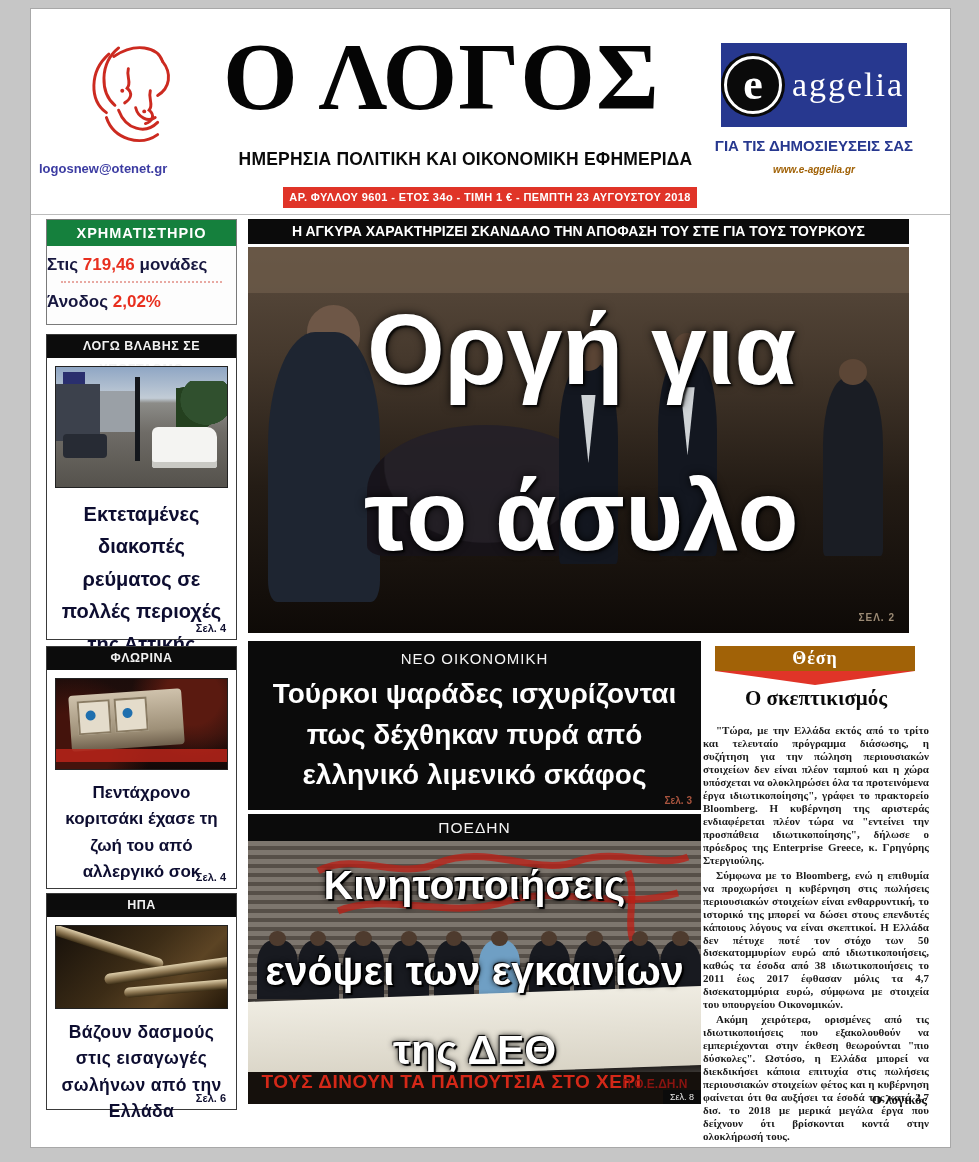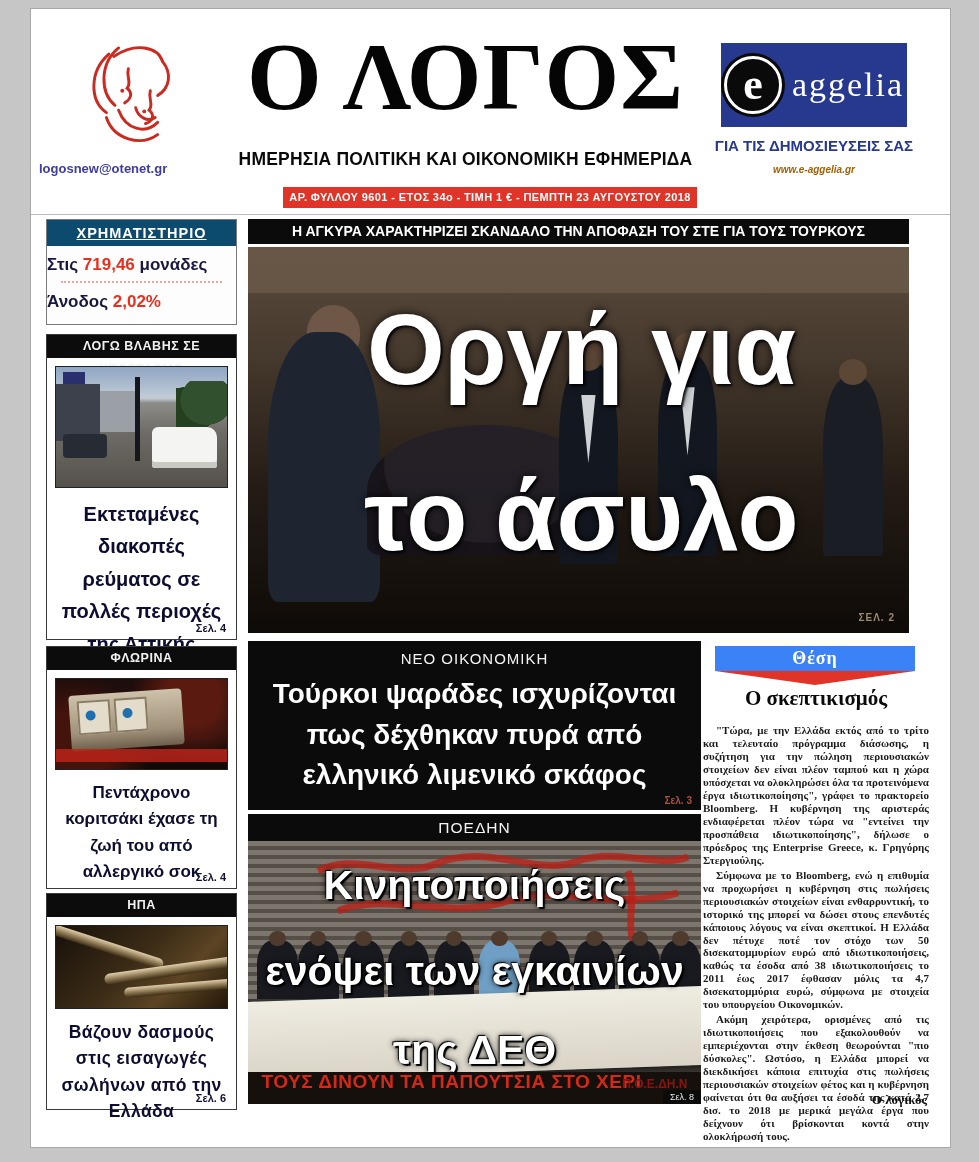--- a/index.html
+++ b/index.html
@@ -3,33 +3,33 @@
 <meta charset="utf-8">
 <style>
   html,body{margin:0;padding:0;background:#c6c6c6;font-family:"Liberation Sans",sans-serif;}
   #canvas{position:relative;width:979px;height:1162px;background:#c6c6c6;overflow:hidden;}
   #sheet{position:absolute;left:30px;top:8px;width:919px;height:1138px;background:#ffffff;border:1px solid #a8a8a8;}
   .abs{position:absolute;}
 
   
   .logo-art{left:48px;top:28px;width:128px;height:122px;}
   .email{left:8px;top:152px;width:210px;text-align:left;font-weight:bold;font-size:13px;color:#3c3ca2;}
-  .paper-title{left:192px;top:18px;width:485px;text-align:center;font-family:"Liberation Serif",serif;font-weight:bold;font-size:96px;line-height:1.05;color:#050505;letter-spacing:1px;white-space:nowrap;}
+  .paper-title{left:192px;top:18px;width:485px;font-family:"Liberation Serif",serif;font-weight:bold;font-size:96px;line-height:1.05;color:#050505;letter-spacing:1px;white-space:nowrap;}
   .paper-subtitle{left:192px;top:140px;width:485px;text-align:center;font-weight:bold;font-size:17.5px;color:#0a0a0a;letter-spacing:.2px;}
   .ad-box{left:690px;top:34px;width:186px;height:84px;background:#27388f;display:flex;align-items:center;justify-content:center;}
   .ad-e{width:52px;height:52px;background:#0a0a0a;border-radius:50%;border:3px solid #ffffff;box-shadow:0 0 0 3px #0a0a0a;display:flex;align-items:center;justify-content:center;font-family:"Liberation Serif",serif;font-weight:bold;font-size:44px;color:#ffffff;line-height:1;margin-right:10px;}
   .ad-word{font-family:"Liberation Serif",serif;font-size:34px;color:#ffffff;letter-spacing:2px;}
   .ad-tagline{left:678px;top:128px;width:210px;text-align:center;font-weight:bold;font-size:15px;color:#27388f;}
   .ad-url{left:678px;top:155px;width:210px;text-align:center;font-weight:bold;font-style:italic;font-size:10px;color:#a16207;}
   .issue-bar{left:252px;top:178px;width:414px;height:21px;background:#e03428;color:#ffffff;font-weight:bold;font-size:11px;text-align:center;line-height:21px;letter-spacing:.4px;}
   .head-rule{left:0;top:205px;width:919px;height:1px;background:#bcbcbc;}
 
   
   .stock-box{left:15px;top:210px;width:189px;height:104px;border:1px solid #7a7a7a;background:#fdfdfd;}
-  .stock-head{height:26px;background:#0c4a6e;color:#ffffff;font-weight:bold;font-size:14.5px;text-align:center;line-height:26px;letter-spacing:1px;text-decoration:underline;}
+  .stock-head{height:26px;background:#15803d;color:#ffffff;font-weight:bold;font-size:14.5px;text-align:center;line-height:26px;letter-spacing:1px;}
   .stock-line{font-weight:bold;font-size:17px;color:#17173f;margin-top:9px;}
   .stock-line .val{color:#e82f1f;}
   .stock-divider{margin:6px 14px 0 14px;border-top:2px dotted #e8a9a2;}
   .story{border:1px solid #3a3a3a;background:#ffffff;}
   .story-head{height:23px;background:#0c0c0c;color:#f2f2f2;font-weight:bold;font-size:12.5px;text-align:center;line-height:23px;letter-spacing:.5px;}
   .story-photo{position:relative;margin:8px;border:1px solid #222;overflow:hidden;}
   .story-headline{text-align:center;font-weight:bold;color:#0d0d30;padding:2px 6px 0 6px;}
   .story-pageref{position:absolute;right:10px;bottom:5px;font-weight:bold;font-size:11px;color:#101030;}
   #story1{left:15px;top:325px;width:189px;height:304px;}
   #story1 .story-photo{height:120px;}
@@ -97,21 +97,21 @@
   .banner-text{position:absolute;left:3%;bottom:4%;font-weight:bold;font-size:19px;color:#d42818;letter-spacing:.5px;white-space:nowrap;}
   .banner-org{position:absolute;right:3%;bottom:5%;font-weight:bold;font-size:12px;color:#8a1410;}
   .ground{position:absolute;left:0;bottom:0;width:100%;height:12%;background:#15100c;}
   .po-headline{position:absolute;left:0;width:100%;text-align:center;color:#ffffff;font-weight:bold;font-size:41px;line-height:1;text-shadow:0 0 6px #000,2px 2px 1px #000,-1px -1px 1px #000;}
   .po1{top:9%;} .po2{top:42%;} .po3{top:72%;}
   .po-pageref{position:absolute;right:0;bottom:0;background:#0b0b0b;color:#e8e8e8;font-size:9px;padding:2px 7px;}
   .graffiti path{stroke:rgba(190,30,20,.75);stroke-width:7;fill:none;}
 
   
   .opinion{left:670px;top:637px;width:230px;height:460px;}
-  .op-bar{position:absolute;left:14px;top:0;width:200px;height:25px;background:#3b82f6;color:#ffffff;font-family:"Liberation Serif",serif;font-weight:bold;font-size:18px;text-align:center;line-height:24px;letter-spacing:1px;}
+  .op-bar{position:absolute;left:14px;top:0;width:200px;height:25px;background:#a16207;color:#ffffff;font-family:"Liberation Serif",serif;font-weight:bold;font-size:18px;text-align:center;line-height:24px;letter-spacing:1px;}
   .op-tri{position:absolute;left:14px;top:25px;width:0;height:0;border-left:100px solid transparent;border-right:100px solid transparent;border-top:14px solid #e03428;}
   .op-title{position:absolute;left:0;top:40px;width:100%;text-align:center;font-family:"Liberation Serif",serif;font-weight:bold;font-size:21px;color:#0a0a0a;}
   .op-body{position:absolute;left:2px;top:78px;width:226px;font-family:"Liberation Serif",serif;font-weight:bold;font-size:11px;line-height:1.18;color:#1c1c1c;text-align:justify;}
   .op-body p{margin:0 0 2px 0;text-indent:13px;}
   .op-sign{position:absolute;right:4px;top:446px;font-family:"Liberation Serif",serif;font-weight:bold;font-size:13px;color:#111;}
 </style>
 </head>
 <body>
 
 <div id="canvas">

